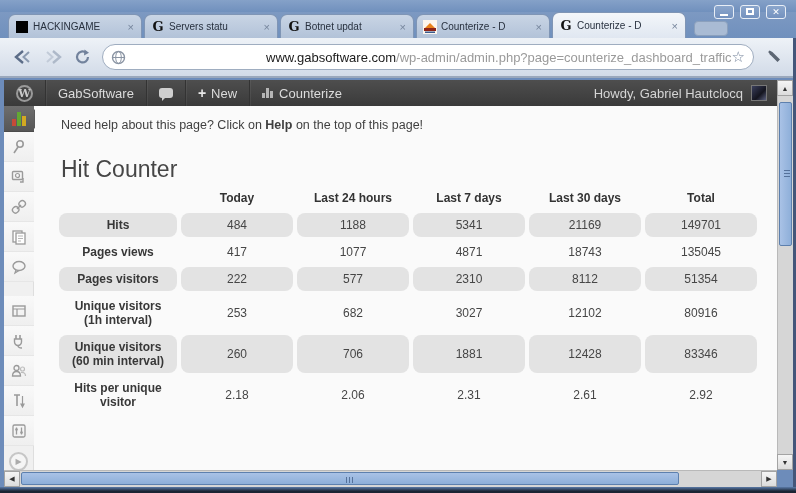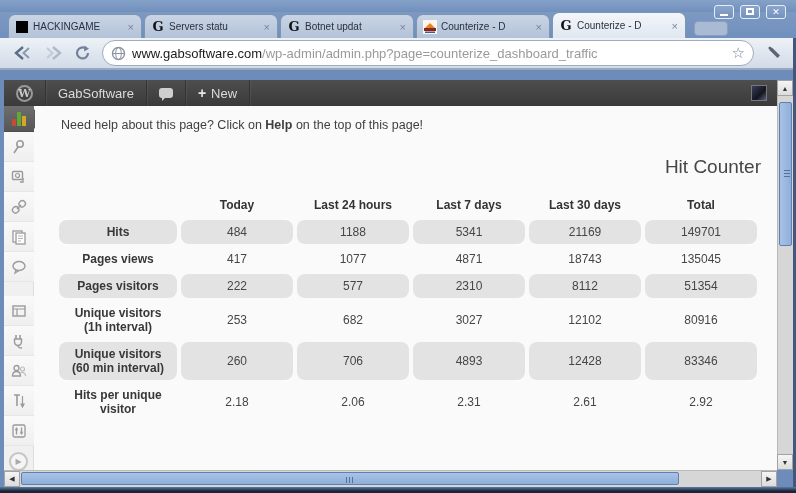--- a/index.html
+++ b/index.html
@@ -25,23 +25,23 @@
   .tab.active { background:linear-gradient(#f3f6fa,#e0e7f1); height:26px; z-index:5; }
   .tab .title { flex:1; font-size:10px; color:#28313f; white-space:nowrap; overflow:hidden; margin:0 4px; }
   .tab .close { font-size:11px; color:#76859c; padding:0 1px; }
   .favicon { width:14px; height:14px; flex:0 0 14px; display:flex; align-items:center; justify-content:center; }
   .fav-black { width:12px; height:12px; background:#000; }
   .fav-g { font-family:"DejaVu Serif", serif; font-weight:bold; font-size:13px; color:#111; line-height:14px; }
   .newtab-stub { width:34px; height:15px; margin:0 0 2px 6px; border-radius:4px;
     background:#a9bbd4; border:1px solid #8ba0bd; }
 
   
-  .toolbar { position:absolute; left:0; top:38px; width:796px; height:32px;
+  .toolbar { position:absolute; left:0; top:38px; width:796px; height:40px;
     background:linear-gradient(#eef2f7,#d2dbe8); border-bottom:2px solid #9aa8bc;
-    display:flex; align-items:center; padding:0 8px; }
+    display:flex; align-items:center; padding:0 8px;text-align:right; }
   .nav-btn { width:30px; height:26px; display:flex; align-items:center; justify-content:center; }
   .urlbar { flex:1; height:26px; background:#fff; border:1px solid #9fadc0; border-radius:13px;
     display:flex; align-items:center; padding:0 8px; margin:0 8px 0 4px; }
   .url-text { flex:1; font-size:13px; white-space:nowrap; overflow:hidden; margin-left:6px; }
   .url-domain { color:#1b1b1b; }
   .url-path { color:#9a9a9a; }
   .star { font-size:15px; color:#76859c; }
   .wrench-btn { width:26px; height:26px; display:flex; align-items:center; justify-content:center; }
 
   
@@ -76,21 +76,21 @@
   .sb-gap { height:14px; }
   .bars16 { display:flex; align-items:flex-end; gap:1px; }
   .bars16 i { display:block; width:4px; }
   .collapse-btn { width:19px; height:19px; border:2px solid #c6c6c6; border-radius:50%; margin:6px auto 0;
     display:flex; align-items:center; justify-content:center; color:#ababab; font-size:8px; background:#f5f5f5; }
 
   
   .content { position:absolute; left:31px; top:26px; width:742px; height:472px; background:#fafafa;
     overflow:hidden; padding:10px 16px 0 26px; }
   .notice { font-size:12.5px; color:#3f3f3f; margin-top:2px; }
-  h2.page-title { font-size:19px; font-weight:400; color:#464646; margin:24px 0 12px; letter-spacing:0;text-align:right; }
+  h2.page-title { font-size:23px; font-weight:400; color:#464646; margin:24px 0 0; letter-spacing:0; }
 
   table.stats { border-collapse:separate; border-spacing:4px 3px; margin-left:-6px; margin-top:0; }
   table.stats th, table.stats td { font-size:12px; text-align:center; vertical-align:middle; padding:5px 6px; line-height:14px; }
   table.stats th { font-weight:bold; color:#333; width:112px; }
   table.stats th.corner { width:118px; }
   table.stats td { color:#464646;border-radius:8px; }
   table.stats td.row-label { font-weight:bold; color:#383838; width:118px; }
   table.stats tr.alt td { background:#e3e3e3; }
 
   
@@ -215,21 +215,30 @@
       <div class="ab-item">
         <span>GabSoftware</span>
       </div>
       <div class="ab-item">
         <span class="bubble"></span>
       </div>
       <div class="ab-item">
         <span class="plus">+</span>
         <span>New</span>
       </div>
+      <div class="ab-item no-sep">
+        <span class="ab-bars">
+            <i style="height:5px"></i>
+            <i style="height:10px"></i>
+            <i style="height:7px"></i>
+          </span>
+        <span>Counterize</span>
+      </div>
       <div class="ab-spacer"></div>
+      <span class="howdy">Howdy, Gabriel Hautclocq</span>
       <span class="avatar"></span>
     </div>
 
     <div class="sidebar">
       <div class="sb-item active">
         <span class="bars16">
           <i style="height:7px;background:#c64a38"></i>
             <i style="height:14px;background:#63a832"></i>
             <i style="height:10px;background:#d3a921"></i>
         </span>
@@ -355,21 +364,21 @@
               <td>253</td>
               <td>682</td>
               <td>3027</td>
               <td>12102</td>
               <td>80916</td>
             </tr>
             <tr class="alt">
               <td class="row-label">Unique visitors (60 min interval)</td>
               <td>260</td>
               <td>706</td>
-              <td>4893</td>
+              <td>1881</td>
               <td>12428</td>
               <td>83346</td>
             </tr>
             <tr>
               <td class="row-label">Hits per unique visitor</td>
               <td>2.18</td>
               <td>2.06</td>
               <td>2.31</td>
               <td>2.61</td>
               <td>2.92</td>

